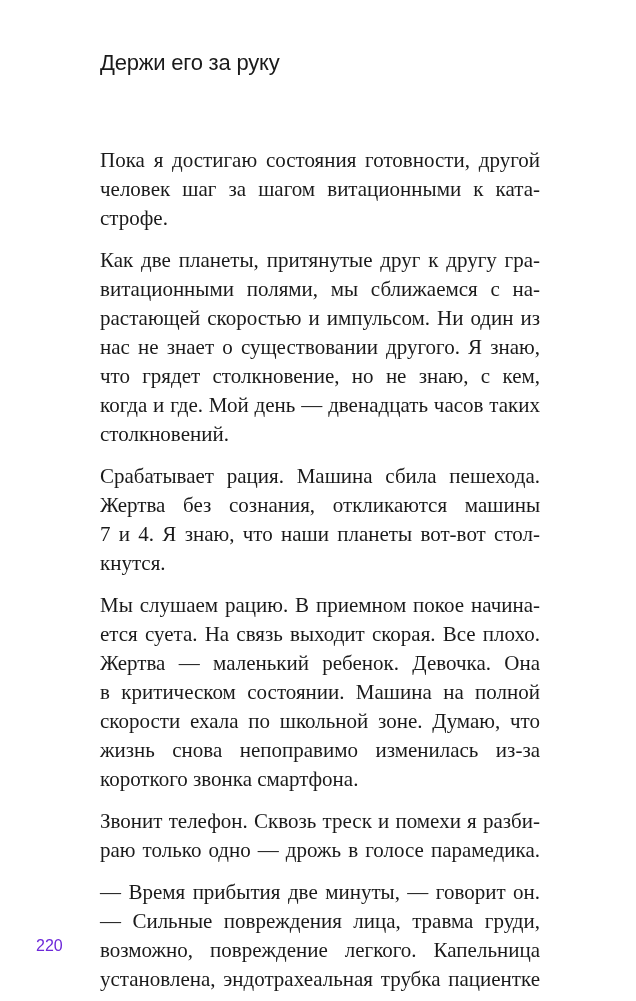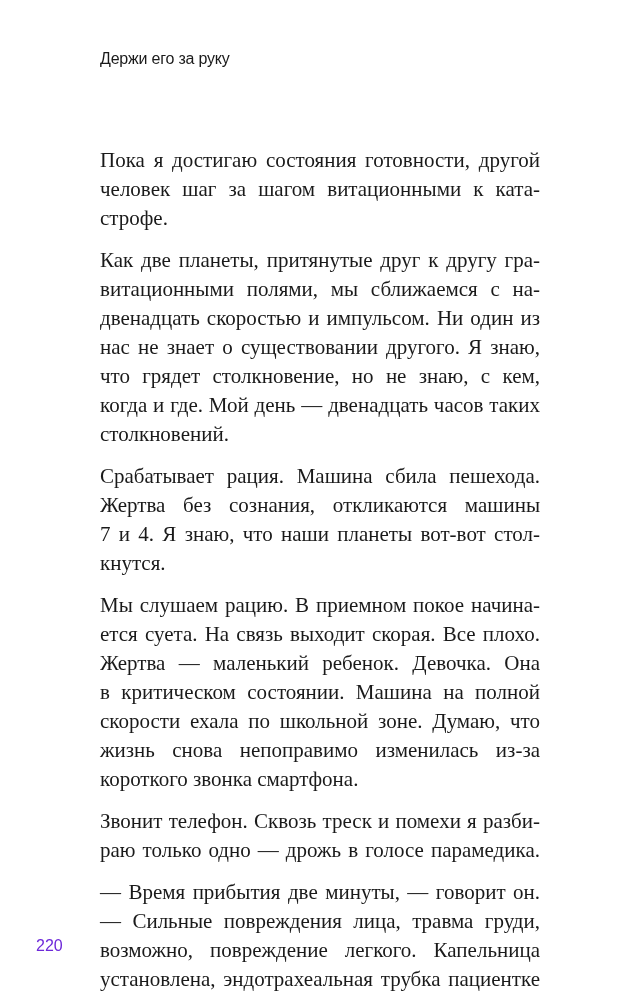--- a/index.html
+++ b/index.html
@@ -1,19 +1,19 @@
 <!DOCTYPE html>
 <html><head>
 <meta charset="utf-8">
 <style>
   html, body { margin:0; padding:0; background:#ffffff; }
   body { width:636px; height:1001px; position:relative; overflow:hidden; }
   .running-head {
     position:absolute; left:100px; top:50px;
-    font-family:"Liberation Sans", sans-serif; font-size:16px; color:#1a1a1a;
+    font-family:"Liberation Sans", sans-serif; font-size:22px; color:#1a1a1a;
     letter-spacing:-0.2px;
   }
   .text-block {
     position:absolute; left:100px; top:146px; width:440px;
     font-family:"Liberation Serif", serif; font-size:21px; line-height:29px; color:#1a1a1a;
   }
   .para { margin:0 0 13px 0; }
   .line { display:block; white-space:nowrap; text-align:justify; text-align-last:justify; }
   .line.last { text-align-last:left; }
   .page-number {
@@ -28,21 +28,21 @@
 
 <div class="text-block">
   <p class="para">
     <span class="line">Пока я достигаю состояния готовности, другой</span>
     <span class="line">человек шаг за шагом витационными к ката-</span>
     <span class="line last">строфе.</span>
   </p>
   <p class="para">
     <span class="line">Как две планеты, притянутые друг к другу гра-</span>
     <span class="line">витационными полями, мы сближаемся с на-</span>
-    <span class="line">двенадцать скоростью и импульсом. Ни один из</span>
+    <span class="line">растающей скоростью и импульсом. Ни один из</span>
     <span class="line">нас не знает о существовании другого. Я знаю,</span>
     <span class="line">что грядет столкновение, но не знаю, с кем,</span>
     <span class="line">когда и где. Мой день — двенадцать часов таких</span>
     <span class="line last">столкновений.</span>
   </p>
   <p class="para">
     <span class="line">Срабатывает рация. Машина сбила пешехода.</span>
     <span class="line">Жертва без сознания, откликаются машины</span>
     <span class="line">7 и 4. Я знаю, что наши планеты вот-вот стол-</span>
     <span class="line last">кнутся.</span>

